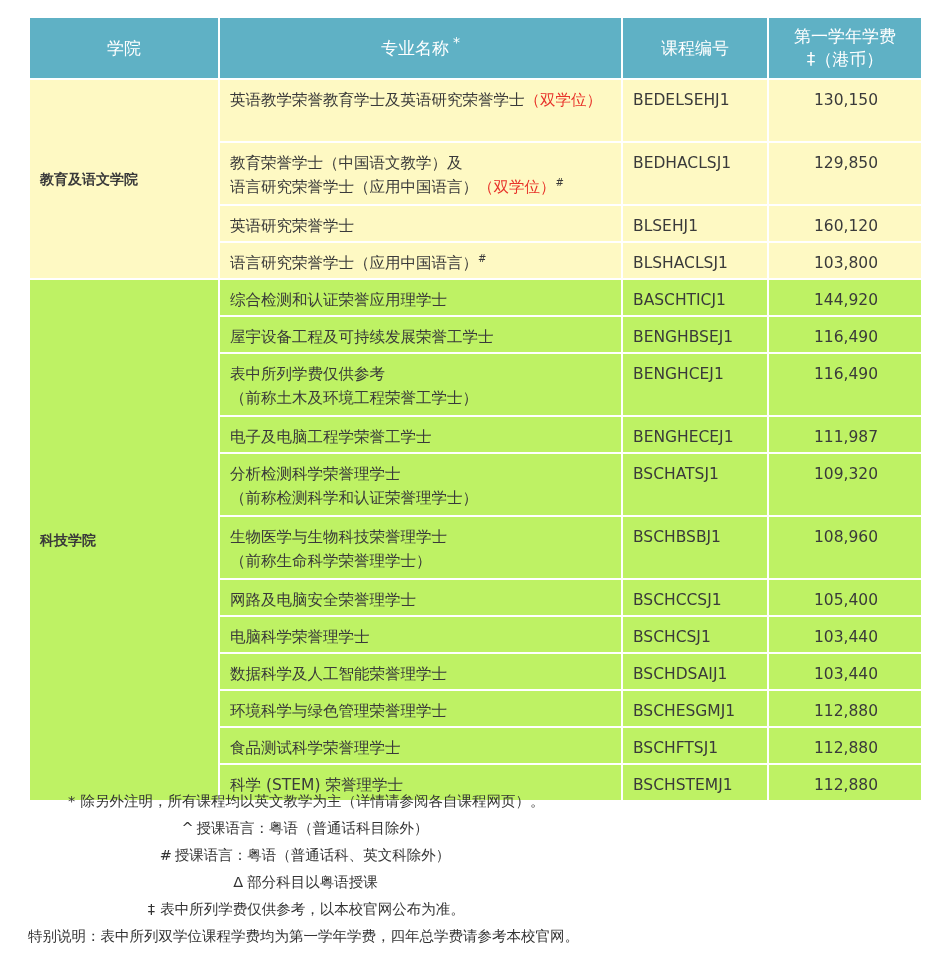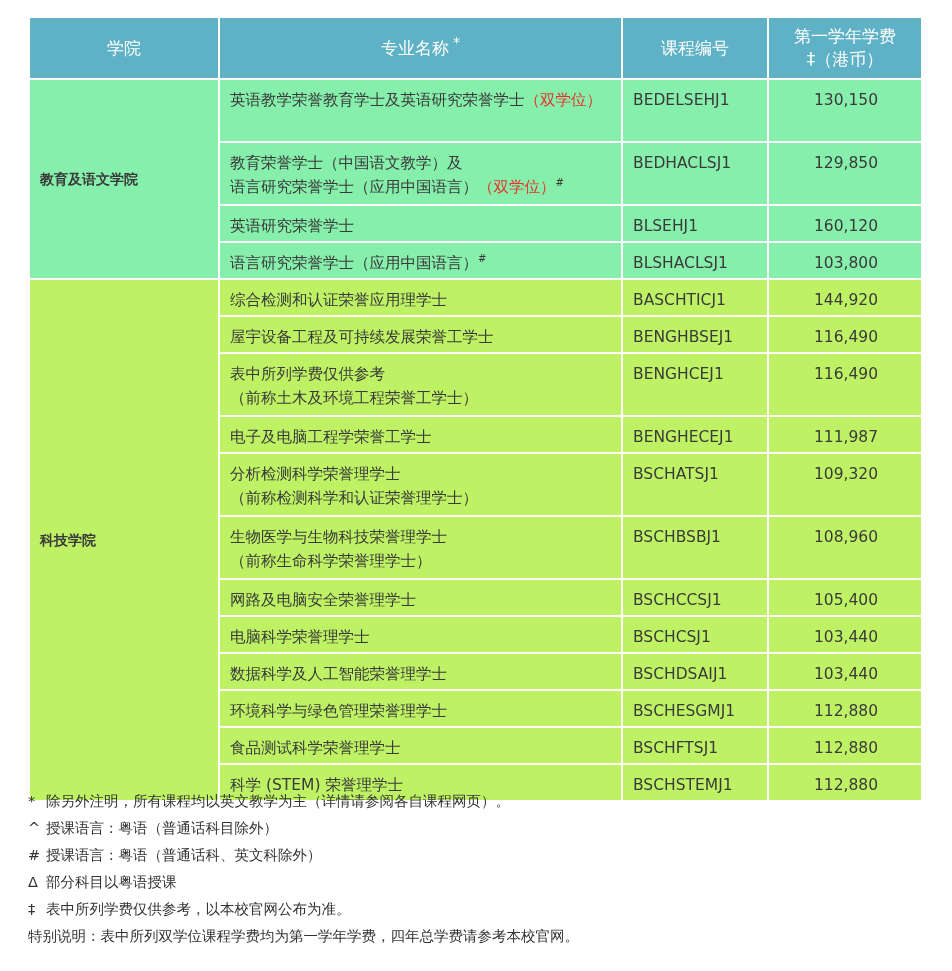--- a/index.html
+++ b/index.html
@@ -3,30 +3,30 @@
   <meta charset="utf-8">
   <style>
     html, body { margin:0; padding:0; background:#ffffff; }
     body { width:952px; height:971px; position:relative; overflow:hidden;
            font-family:"DejaVu Sans","Liberation Sans",sans-serif; color:#3a3a3a; }
     .tbl { position:absolute; left:30px; top:18px; width:892px; border-collapse:separate;
            border-spacing:2px; margin:-2px; table-layout:fixed; }
     .tbl th { background:#5fb1c5; color:#ffffff; font-weight:normal; font-size:17px;
               text-align:center; height:60px; padding:0; line-height:23px; }
     .tbl td { font-size:15.5px; vertical-align:top; padding:8px 8px 0 10px; line-height:24px; }
-    .tbl tr.edu td { background:#86efac; }
+    .tbl tr.edu td { background:#fef9c3; }
     .tbl tr.sci td { background:#bef264; }
     .tbl td.faculty { vertical-align:middle; font-weight:bold; font-size:14px; padding-top:0; }
     .tbl td.fee { text-align:center; }
     .tbl tr.h1 td { height:27px; }
     .tbl tr.h2 td { height:53px; }
     .red { color:#e8332a; }
     sup { font-size:10px; vertical-align:top; position:relative; top:-4px; }
     .star { font-size:14px; vertical-align:top; position:relative; top:-6px; margin-left:4px; }
-    .notes { position:absolute; left:28px; top:788px; font-size:14.5px; line-height:27px; color:#333; }
+    .notes { position:absolute; left:28px; top:788px; font-size:14.5px; line-height:27px; color:#333;text-align:center; }
     .notes div { white-space:nowrap; }
     .sym { display:inline-block; width:18px; }
   </style>
 </head>
 <body>
 
 <table class="tbl">
   <colgroup>
     <col style="width:188px">
       <col style="width:401px">

